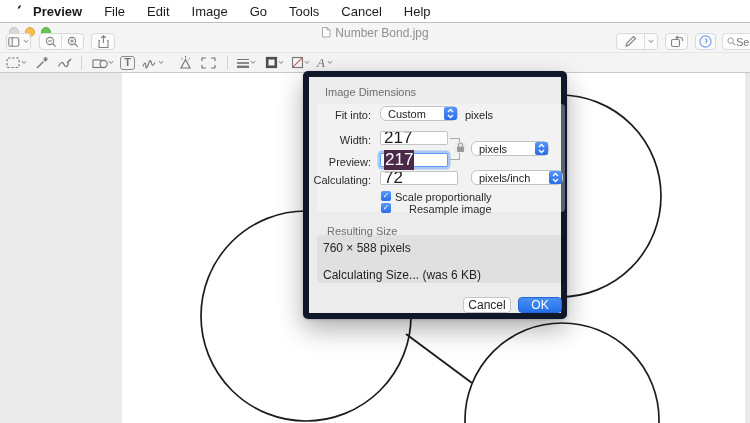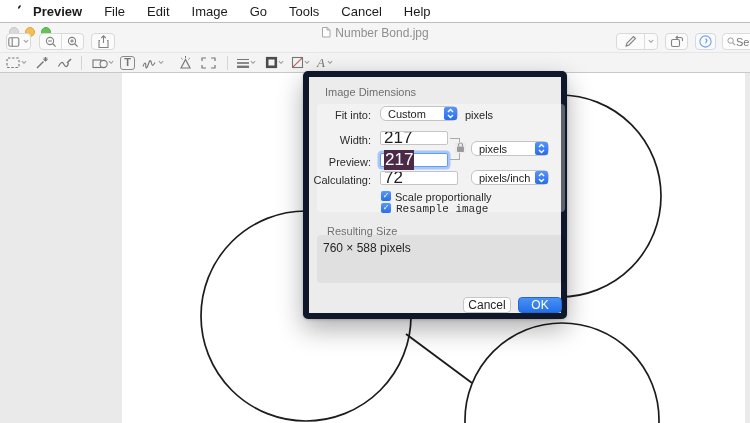--- a/index.html
+++ b/index.html
@@ -363,36 +363,37 @@
       <span class="stepper">
         <svg width="9" height="11" viewBox="0 0 9 11">
             <path d="M2 4L4.5 1.5L7 4" fill="none" stroke="#fff" stroke-width="1.4"></path>
             <path d="M2 7L4.5 9.5L7 7" fill="none" stroke="#fff" stroke-width="1.4"></path>
           </svg>
       </span>
     </div>
 
     <div class="lbl" style="top:97px;">Calculating:</div>
     <input class="field" style="left: 71px; top: 94px; width: 78px;" value="72">
-    <div class="popup" style="left:162px; top:93px; width:78px;">
+    <div class="popup" style="left:162px; top:93px; width:92px;">
       <span>pixels/inch</span>
       <span class="stepper">
         <svg width="9" height="11" viewBox="0 0 9 11">
             <path d="M2 4L4.5 1.5L7 4" fill="none" stroke="#fff" stroke-width="1.4"></path>
             <path d="M2 7L4.5 9.5L7 7" fill="none" stroke="#fff" stroke-width="1.4"></path>
           </svg>
       </span>
     </div>
 
     <span class="checkbox" style="left:72px; top:114px;">✓</span>
     <span class="chk-label" style="left:86px; top:114px;">Scale proportionally</span>
     <span class="checkbox" style="left:72px; top:126px;">✓</span>
-    <span class="chk-label" style="left:87px; top:126px;font-family:Liberation Mono, monospace;">Resample image</span>
+    <span class="chk-label" style="left:100px; top:126px;">Resample image</span>
 
     <div class="dlg-sect-label" style="left:18px; top:148px;">Resulting Size</div>
     <div class="resultbox"></div>
     <div class="res-line" style="top:164px;">760 × 588 pixels</div>
+    <div class="res-line" style="top:191px;">Calculating Size... (was 6 KB)</div>
 
     <div class="dlg-btn cancel">Cancel</div>
     <div class="dlg-btn ok">OK</div>
   </div>
 
 </div>
 
 </body></html>

